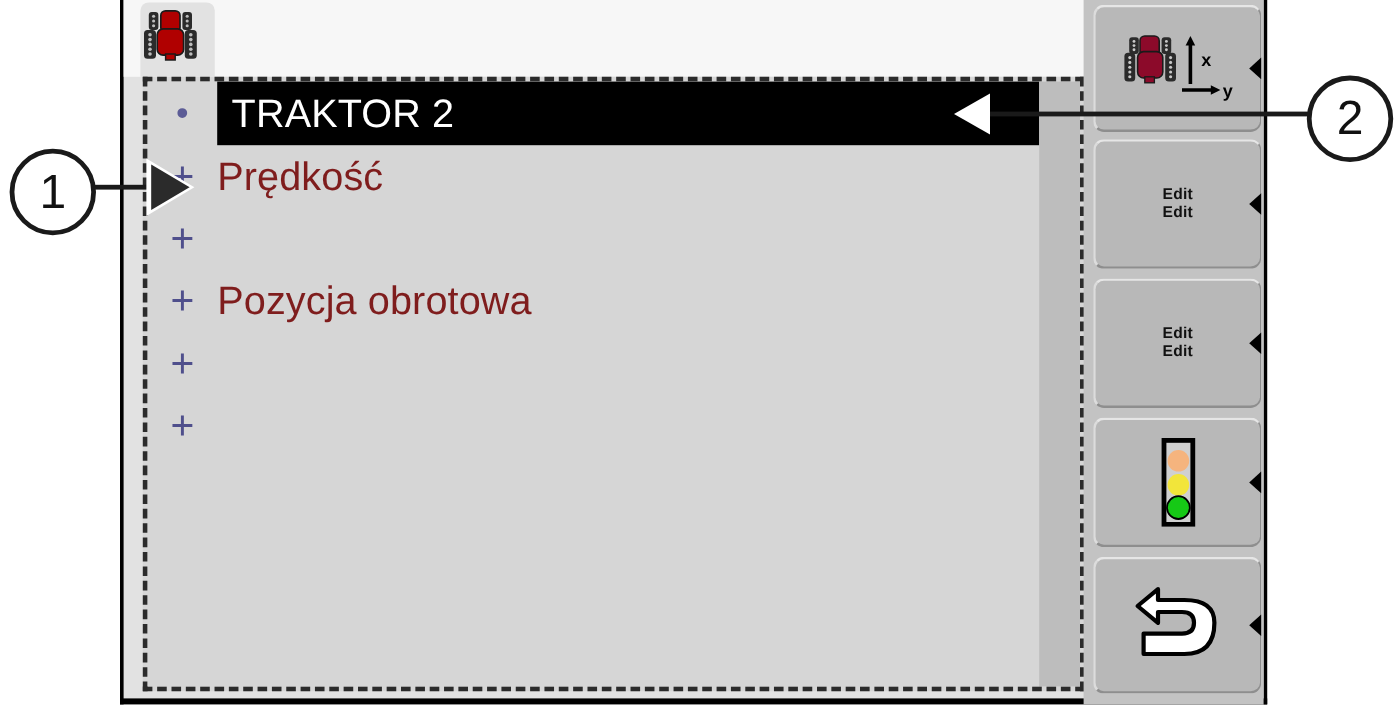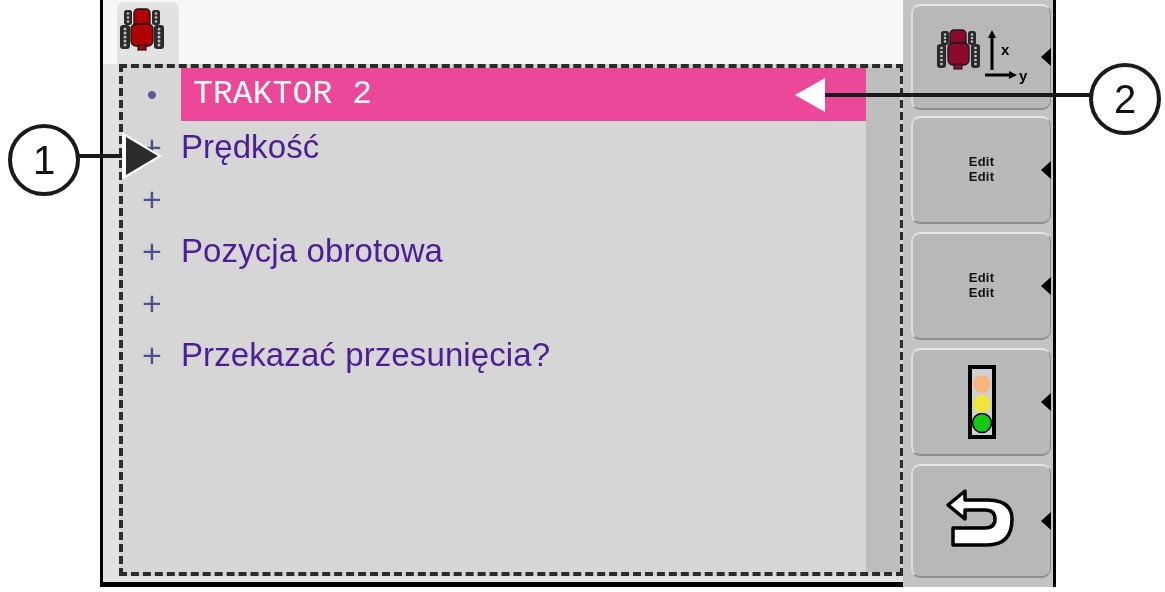--- a/index.html
+++ b/index.html
@@ -100,38 +100,37 @@
     line-height: 1;
     color: #4f4f8c;
     font-weight: 400;
   }
   .row .marker.bullet {
     font-size: 30px;
     color: #5c5c96;
   }
   .row .label {
     font-size: 33px;
-    color: #4c1d95;
+    color: #7f1d1d;
     letter-spacing: 0.1px;
     white-space: nowrap;
   }
   .row.selected {
     height: 53px;
   }
   .row.selected .label {
-    background: #ec4899;
+    background: #000000;
     color: #ffffff;
     display: block;
     height: 53px;
     line-height: 53px;
     padding-left: 12px;
     width: 100%;
     box-sizing: border-box;
     margin-right: 0;
-    font-family: Liberation Mono, monospace;
   }
   .row.selected .labelwrap {
     flex: 1 1 auto;
     height: 53px;
   }
 
   
   #sidebar {
     position: absolute;
     right: 0px;
@@ -286,21 +285,20 @@
           <span class="marker">+</span>
           <span class="label">Pozycja obrotowa</span>
         </div>
 
         <div class="row">
           <span class="marker">+</span>
         </div>
 
         <div class="row">
           <span class="marker">+</span>
-          <span class="label">Przekazać przesunięcia?</span>
         </div>
 
       </div>
       <div class="scroll-col"></div>
     </div>
 
     <div id="sidebar">
 
       <div class="skey" style="top:4px;height:106px;">
         <svg width="94" height="58" viewBox="0 0 94 58">

